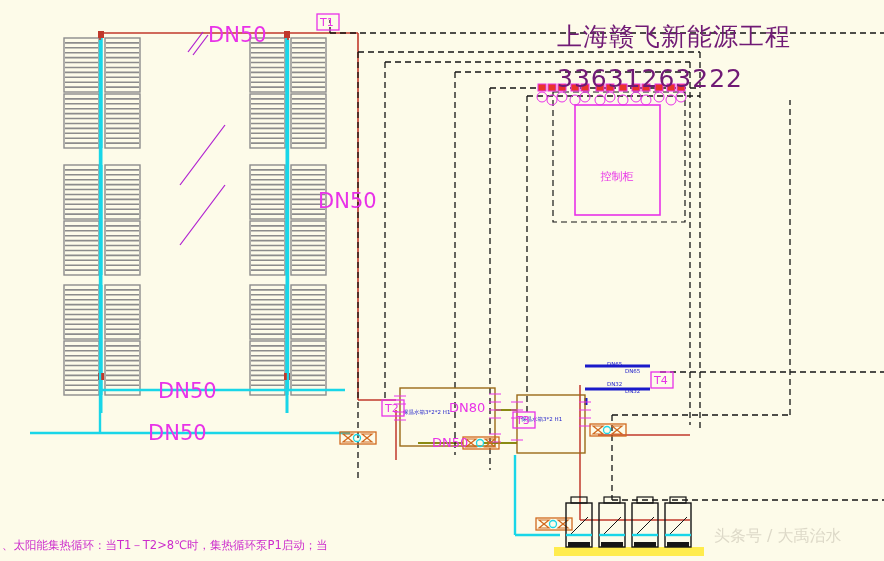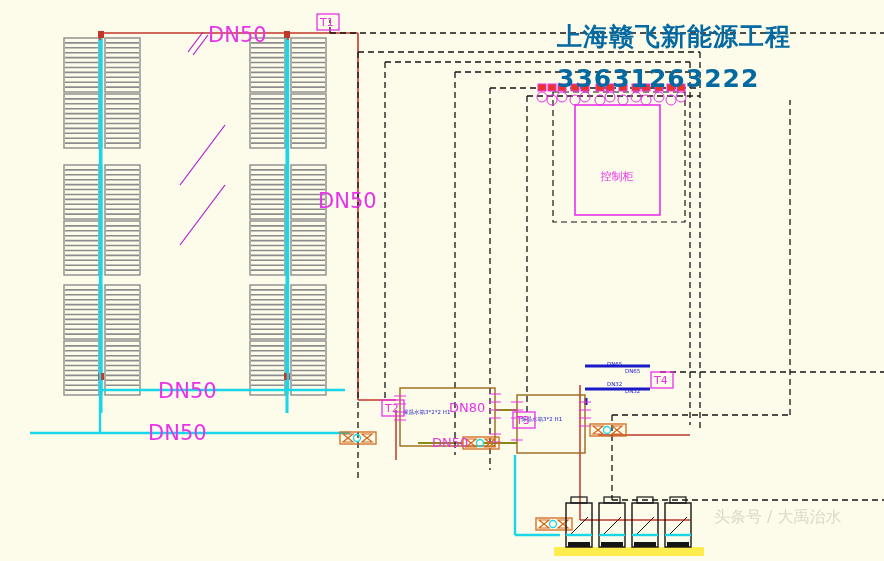--- a/index.html
+++ b/index.html
@@ -1,23 +1,23 @@
 <!DOCTYPE html>
 <html><head>
 <meta charset="utf-8">
 <style>
   html,body{margin:0;padding:0;background:#fdfbe9;}
   body{width:884px;height:561px;overflow:hidden;font-family:"DejaVu Sans",sans-serif;}
   #stage{position:relative;width:884px;height:561px;background:#fdfbe9;overflow:hidden;}
   svg{position:absolute;left:0;top:0;}
-  .ttl{position:absolute;color:#0369a1;font-family:"DejaVu Sans",sans-serif;white-space:nowrap;font-weight:bold;}
+  .ttl{position:absolute;color:#701a75;font-family:"DejaVu Sans",sans-serif;white-space:nowrap;}
   #company{left:557px;top:20px;font-size:25px;letter-spacing:1px;}
   #phone{left:557px;top:64px;font-size:25px;letter-spacing:1px;}
   #note{position:absolute;left:2px;top:538px;font-size:11.5px;color:#cc2ccc;white-space:nowrap;font-family:"DejaVu Sans",sans-serif;}
-  #wm{position:absolute;left:714px;top:507px;font-size:16px;color:#ddd9c8;white-space:nowrap;font-family:"DejaVu Sans",sans-serif;}
+  #wm{position:absolute;left:714px;top:526px;font-size:16px;color:#ddd9c8;white-space:nowrap;font-family:"DejaVu Sans",sans-serif;}
   .dn{fill:#e832e8;font-size:21px;font-family:"DejaVu Sans",sans-serif;}
   .dnsm{fill:#e832e8;font-size:13px;}
   .cab{fill:#e832e8;font-size:11px;text-anchor:middle;}
   .sens{fill:#e832e8;font-size:11px;}
   .tiny{font-size:5.5px;}
 </style>
 </head>
 <body>
 
 <div id="stage">
@@ -522,15 +522,16 @@
   <g stroke="#b020d0" fill="none" stroke-width="1.2">
     <path d="M180 245 L225 185"></path>
     <path d="M180 185 L225 125"></path>
     <path d="M193 55 L208 35"></path>
     <path d="M188 52 L203 32"></path>
   </g>
 </svg>
 
 <div class="ttl" id="company">上海赣飞新能源工程</div>
 <div class="ttl" id="phone">33631263222</div>
+<div id="note">、太阳能集热循环：当T1－T2&gt;8℃时，集热循环泵P1启动；当</div>
 <div id="wm">头条号 / 大禹治水</div>
 
 </div>
 
 </body></html>

